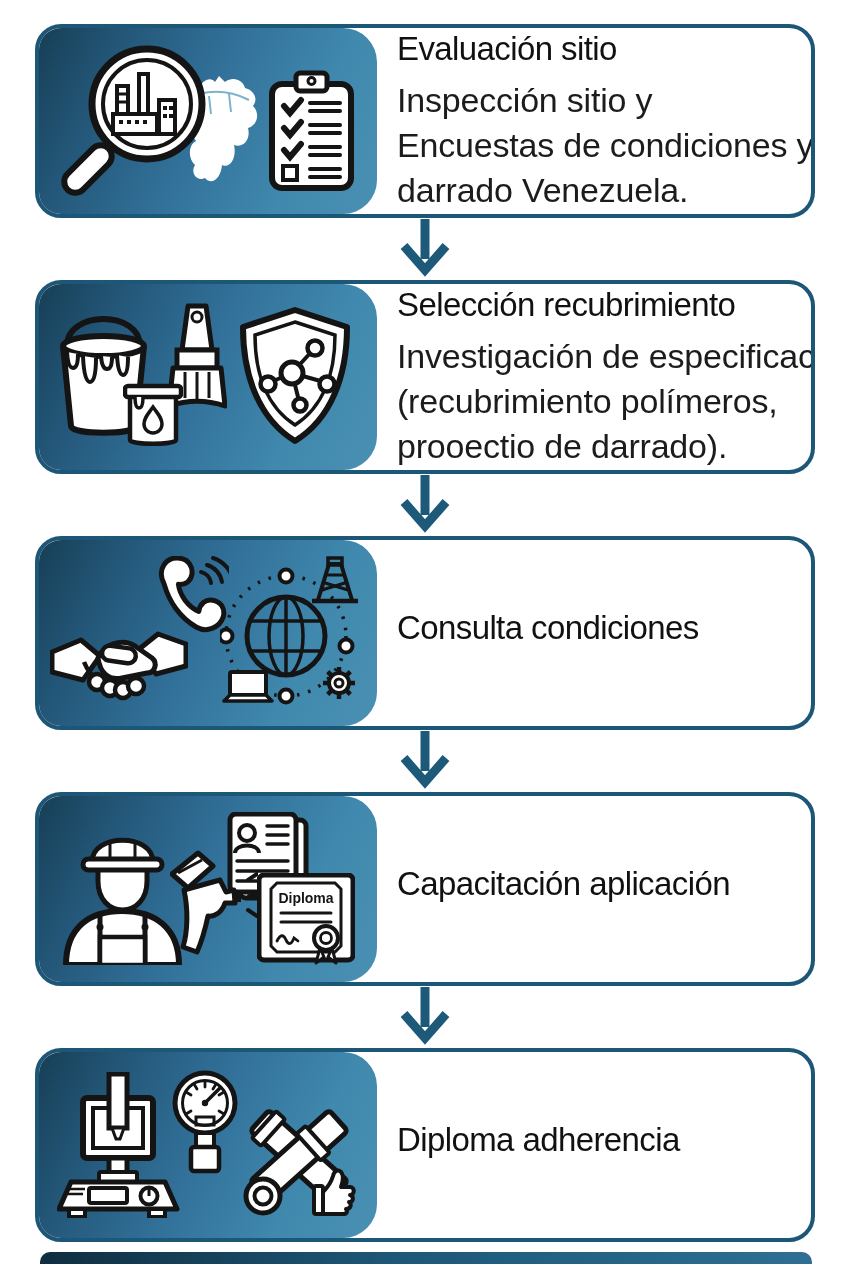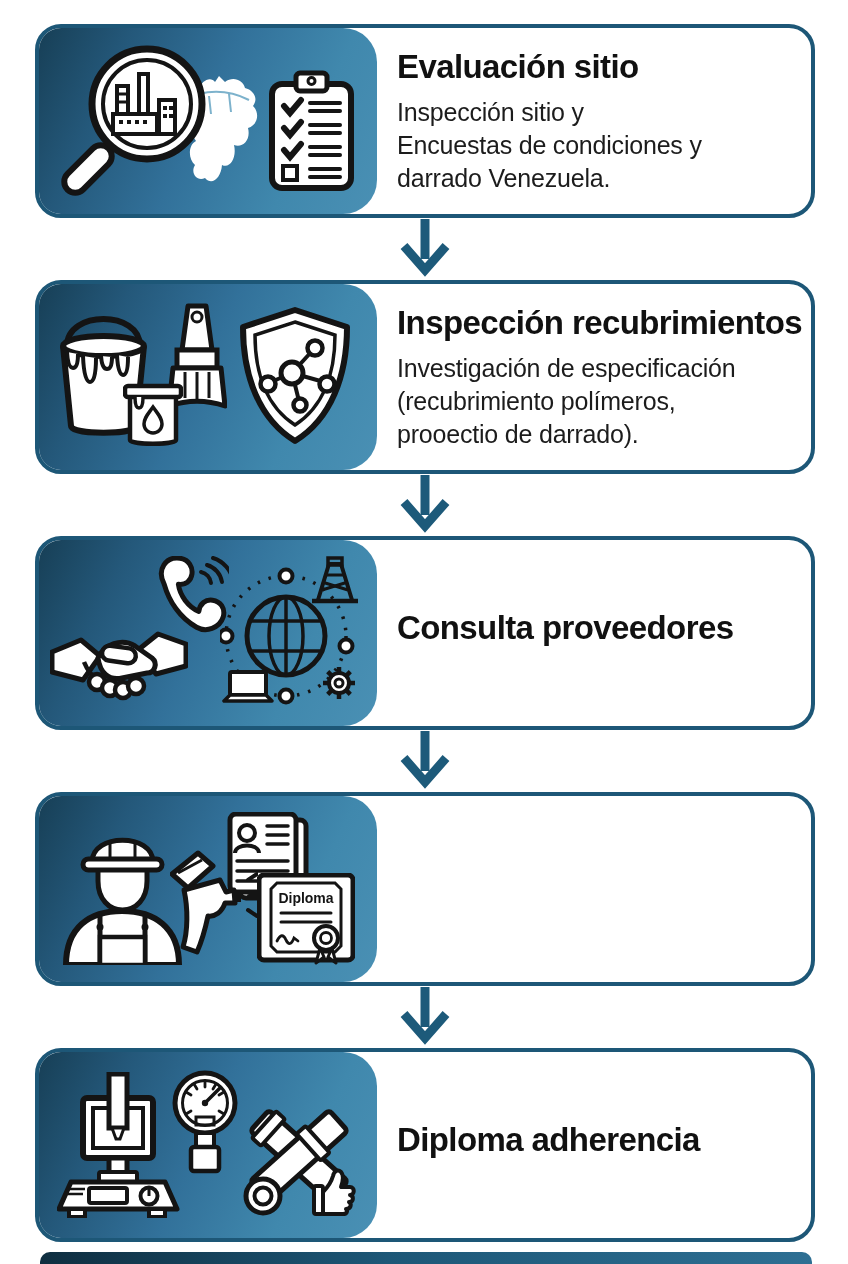--- a/index.html
+++ b/index.html
@@ -15,25 +15,25 @@
   .icon-panel{
     position:absolute;left:0;top:0;bottom:0;width:338px;
     border-radius:0 34px 34px 0;
     background:linear-gradient(115deg,#173f56 0%,#24587a 22%,#32719a 48%,#4088ad 75%,#4a90b4 100%);
   }
   .icon{position:absolute;}
   .text-block{
     position:absolute;left:358px;right:8px;top:50%;transform:translateY(-50%);
   }
   .step-title{
-    font-size:33px;font-weight:bold;color:#111111;letter-spacing:-0.6px;
+    font-size:33px;font-weight:normal;color:#111111;letter-spacing:-0.6px;
     margin:0 0 10px 0;white-space:nowrap;
   }
   .step-desc{
-    font-size:25px;color:#1c1c1c;line-height:1.32;white-space:pre;
+    font-size:34px;color:#1c1c1c;line-height:1.32;white-space:pre;
     letter-spacing:-0.2px;
   }
   .flow-arrow{position:absolute;left:395px;width:60px;height:58px;}
   .bottom-strip{
     position:absolute;left:40px;top:1252px;width:772px;height:14px;
     border-radius:10px 10px 0 0;
     background:linear-gradient(to right,#0f2e40,#1d5777 45%,#2e6f93);
   }
   svg{display:block;}
 </style>
@@ -142,21 +142,21 @@
         <line x1="57" y1="67" x2="64" y2="95" stroke-width="4"></line>
         <circle cx="57" cy="67" r="11" stroke-width="5" fill="#ffffff"></circle>
         <circle cx="80" cy="42" r="7.5" stroke-width="4.5" fill="#ffffff"></circle>
         <circle cx="92" cy="78" r="7.5" stroke-width="4.5" fill="#ffffff"></circle>
         <circle cx="33" cy="78" r="7.5" stroke-width="4.5" fill="#ffffff"></circle>
         <circle cx="65" cy="99" r="6.5" stroke-width="4.5" fill="#ffffff"></circle>
       </g>
     </svg>
   </div>
   <div class="text-block">
-    <div class="step-title">Inspección recubrimientos</div>
+    <div class="step-title">Selección recubrimiento</div>
     <div class="step-desc">Investigación de especificación
 (recubrimiento polímeros,
 prooectio de darrado).</div>
   </div>
 </div>
 
 <svg class="flow-arrow" style="top:475px" viewBox="0 0 60 58">
   <line x1="30" y1="0" x2="30" y2="40" stroke="#1d5a7a" stroke-width="9"></line>
   <polyline points="9,27 30,51 51,27" fill="none" stroke="#1d5a7a" stroke-width="9"></polyline>
 </svg>
@@ -221,21 +221,21 @@
       </g>
       <g fill="#ffffff" stroke="#141414" stroke-width="4">
         <circle cx="66" cy="22" r="6.5"></circle>
         <circle cx="6" cy="82" r="6.5"></circle>
         <circle cx="126" cy="92" r="6.5"></circle>
         <circle cx="66" cy="142" r="6.5"></circle>
       </g>
     </svg>
   </div>
   <div class="text-block">
-    <div class="step-title">Consulta proveedores</div>
+    <div class="step-title">Consulta condiciones</div>
   </div>
 </div>
 
 <svg class="flow-arrow" style="top:731px" viewBox="0 0 60 58">
   <line x1="30" y1="0" x2="30" y2="40" stroke="#1d5a7a" stroke-width="9"></line>
   <polyline points="9,27 30,51 51,27" fill="none" stroke="#1d5a7a" stroke-width="9"></polyline>
 </svg>
 
 <div class="step-box" style="top:792px">
   <div class="icon-panel">
@@ -290,20 +290,21 @@
       <path d="M14,40 L50,30 L56,42 L64,40 L65,53 L55,53 C52,62 45,67 38,66 C35,80 31,93 27,102 L13,97 C18,81 18,58 14,40 Z" fill="#ffffff" stroke="#141414" stroke-width="5" stroke-linejoin="round"></path>
       <rect x="64" y="41" width="7" height="11" fill="#141414"></rect>
       <g stroke="#141414" stroke-width="4" stroke-linecap="round">
         <line x1="78" y1="30" x2="87" y2="24"></line>
         <line x1="79" y1="46" x2="88" y2="46"></line>
         <line x1="78" y1="60" x2="87" y2="66"></line>
       </g>
     </svg>
   </div>
   <div class="text-block">
+    <div class="step-title">Capacitación aplicación</div>
   </div>
 </div>
 
 <svg class="flow-arrow" style="top:987px" viewBox="0 0 60 58">
   <line x1="30" y1="0" x2="30" y2="40" stroke="#1d5a7a" stroke-width="9"></line>
   <polyline points="9,27 30,51 51,27" fill="none" stroke="#1d5a7a" stroke-width="9"></polyline>
 </svg>
 
 <div class="step-box" style="top:1048px">
   <div class="icon-panel">

